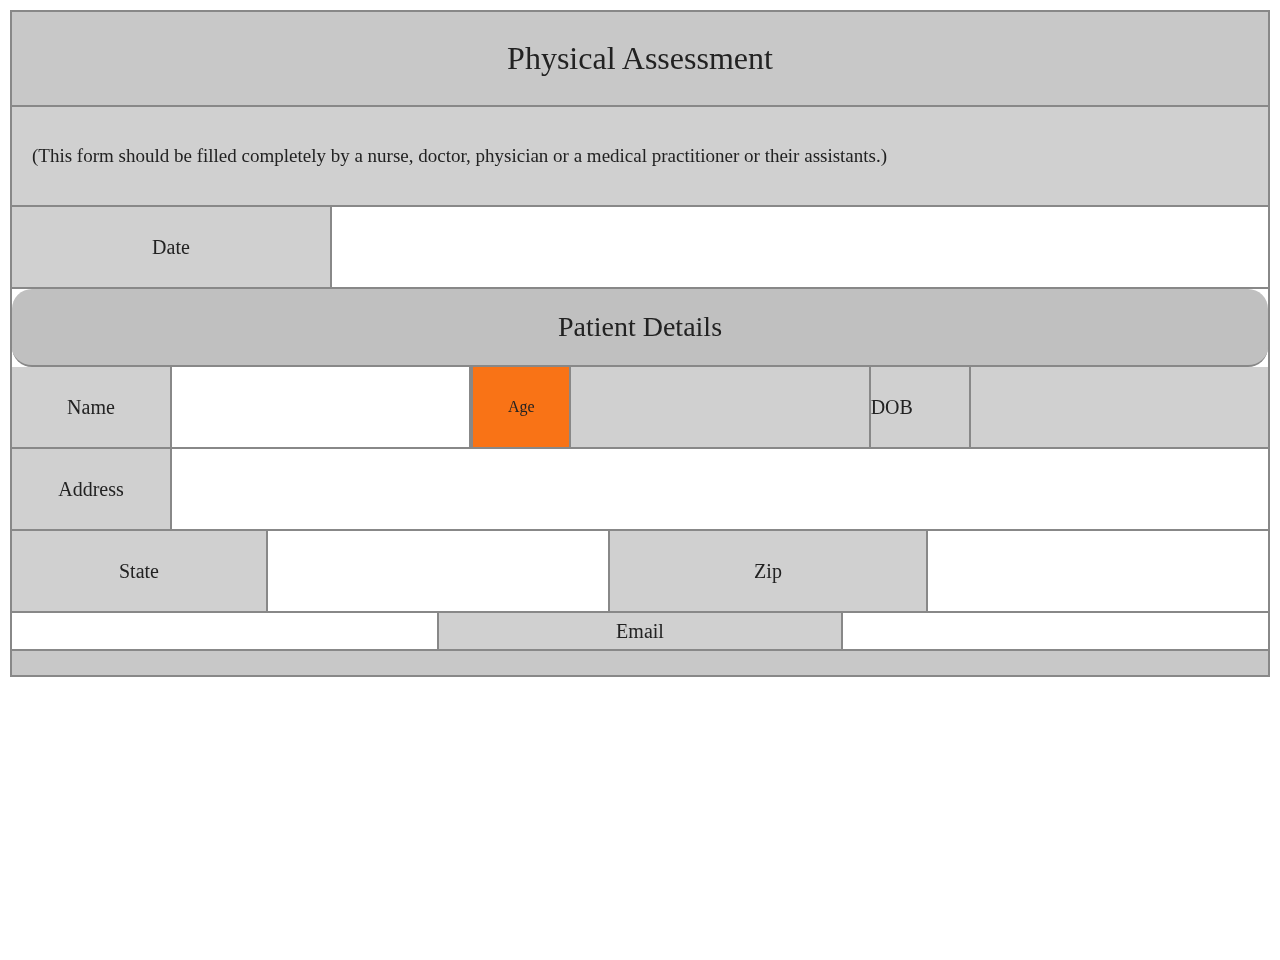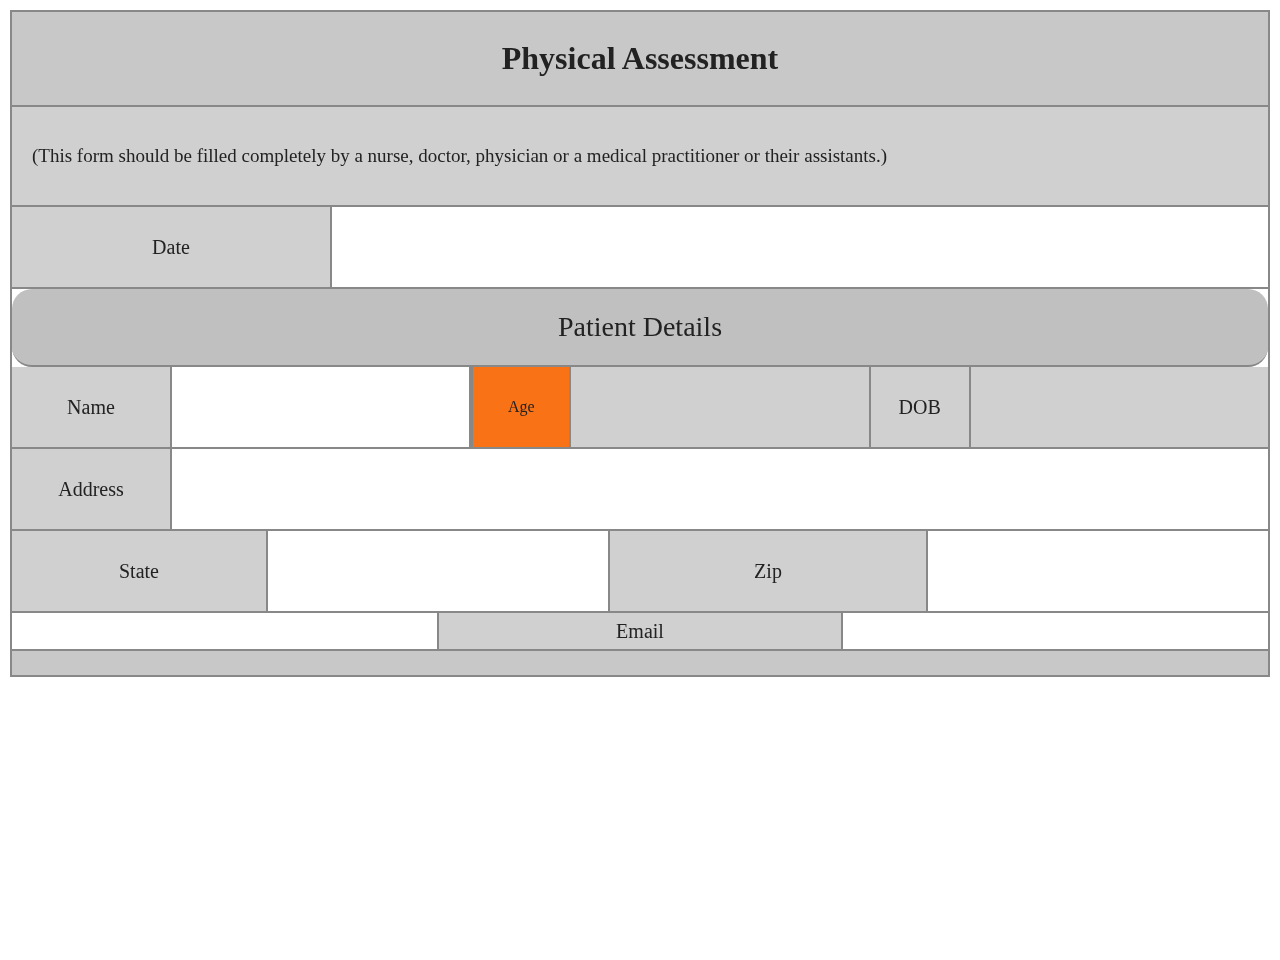--- a/index.html
+++ b/index.html
@@ -19,21 +19,21 @@
       width: 1260px;
       margin: 10px auto;
       border: 2px solid #888;
     }
 
     .form-title {
       background: #c8c8c8;
       text-align: center;
       padding: 28px 8px;
       font-size: 32px;
-      font-weight: bold;
+      font-weight: normal;
       border-bottom: 2px solid #888;
     }
 
     .form-description {
       background: #d0d0d0;
       padding: 32px 20px;
       font-size: 19px;
       line-height: 1.8;
       border-bottom: 2px solid #888;
     }
@@ -116,21 +116,21 @@
       background: #d0d0d0;
       border-right: 2px solid #888;
     }
 
     .dob-label {
       width: 100px;
       background: #d0d0d0;
       border-right: 2px solid #888;
       display: flex;
       align-items: center;
-      justify-content: center;
+      justify-content: flex-start;
       font-size: 20px;
     }
 
     .dob-value {
       width: 160px;
       background: #d0d0d0;
     }
 
     
     .address-label {

